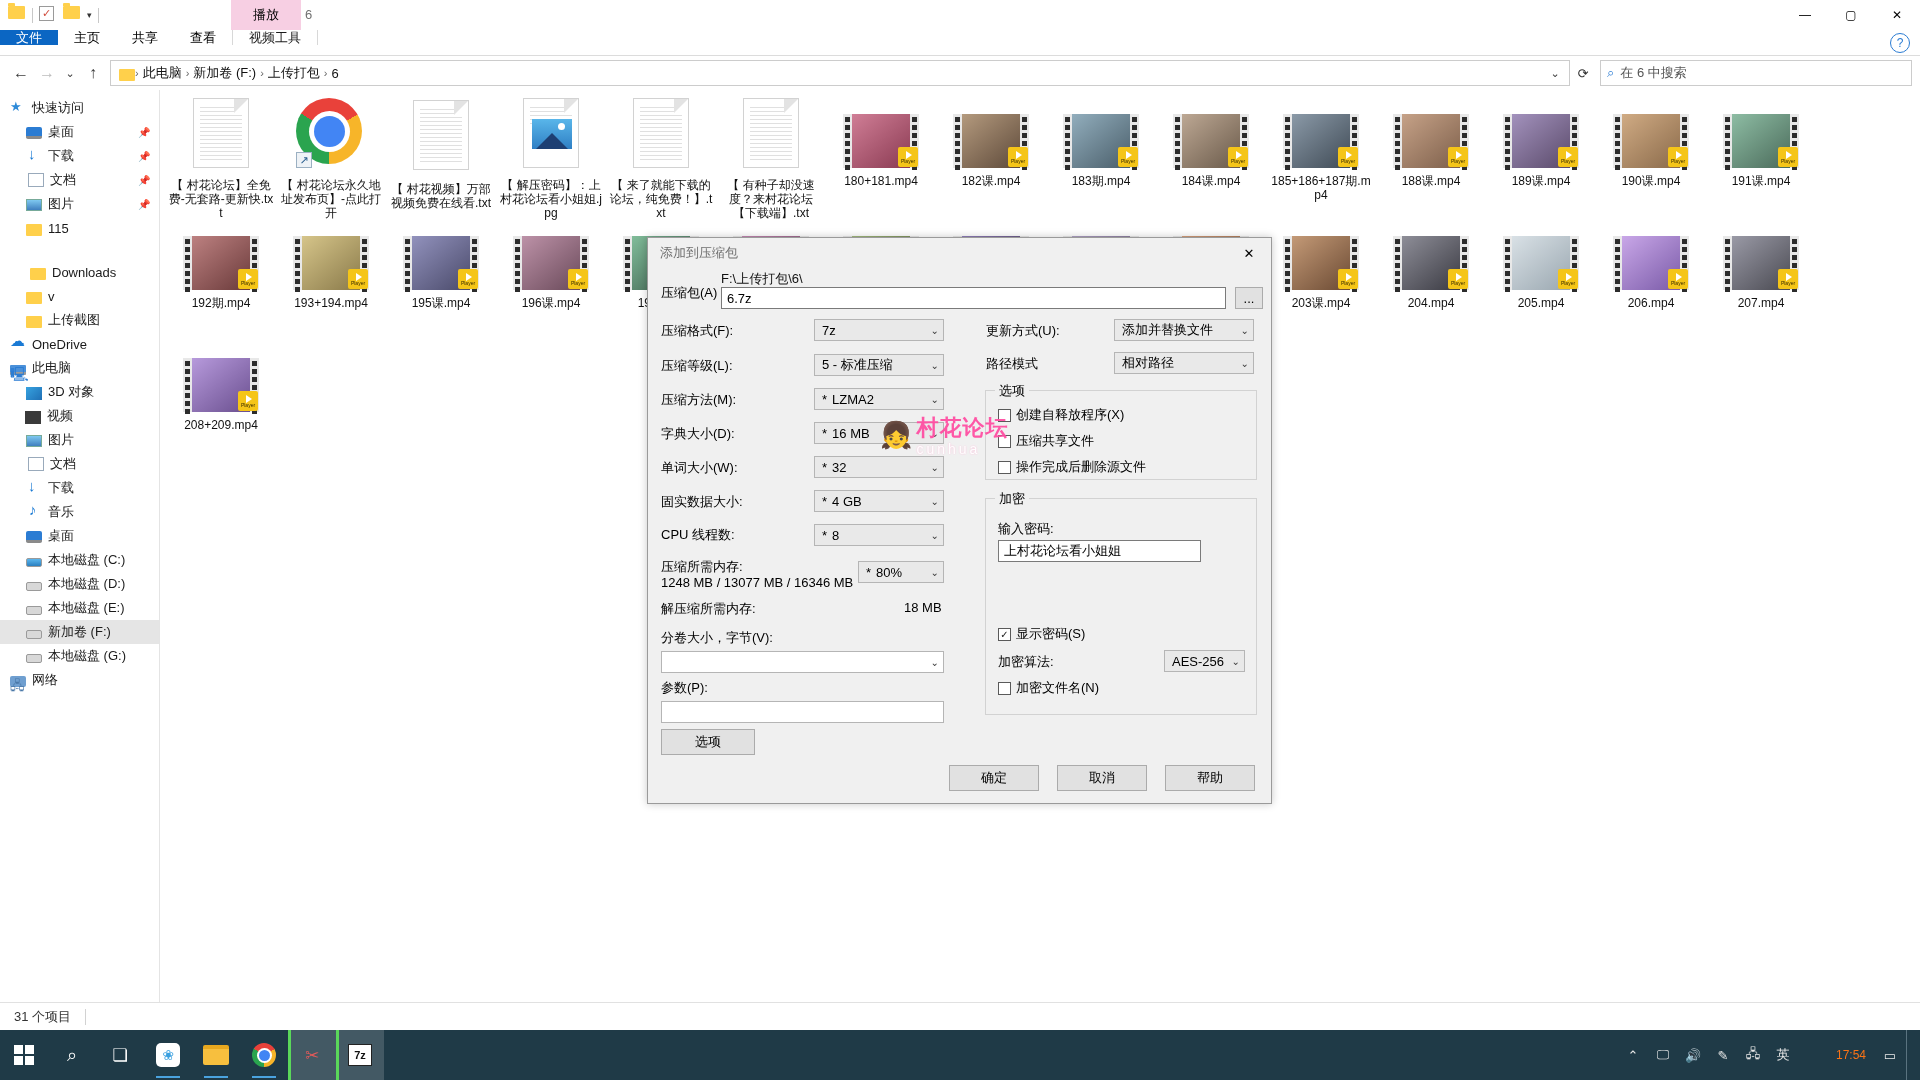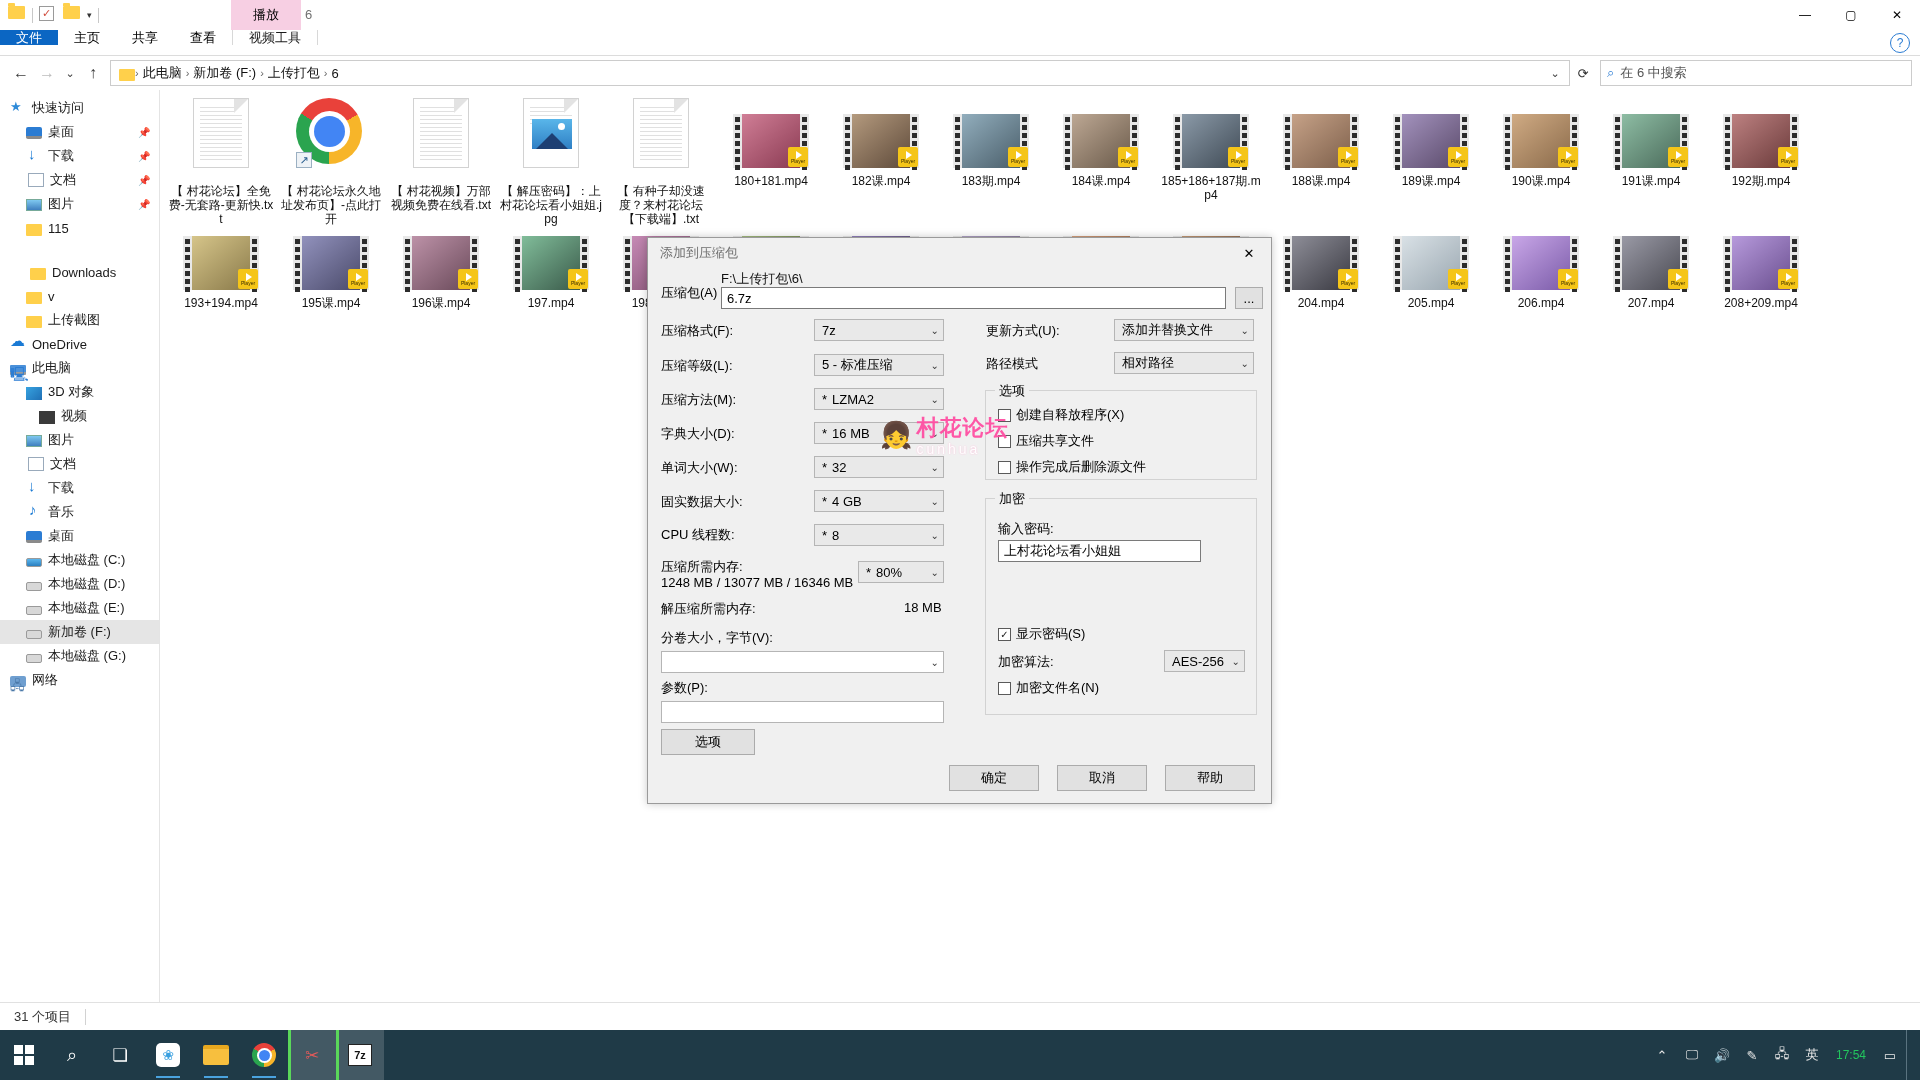--- a/index.html
+++ b/index.html
@@ -124,21 +124,21 @@
   .grid {
     display: flex; flex-wrap: wrap; align-content: flex-start;
     width: 1755px;
   }
   .tile {
     width: 110px; height: 112px; margin: 2px 0px 8px 0px;
     display: flex; flex-direction: column; align-items: center;
     font-size: 12px; color: #111; text-align: center; line-height: 14px;
   }
   .tile .thumb { width: 76px; height: 76px; display:flex; align-items:center; justify-content:center; }
-  .tile .label { margin-top: 16px; width: 106px; word-break: break-all; }
+  .tile .label { margin-top: 10px; width: 106px; word-break: break-all; }
   .tile.video .thumb { height: 58px; margin-top: 14px; }
   .tile.video .label { margin-top: 4px; }
 
   .txtfile {
     width: 56px; height: 70px; background: #fff; border:1px solid #d2d2d2;
     position: relative; box-shadow: 0 0 0 0 transparent;
   }
   .txtfile:before {
     content:""; position:absolute; right:0; top:0; border-width: 0 0 14px 14px;
     border-style: solid; border-color: transparent transparent #ffffff #e3e3e3;
@@ -188,21 +188,21 @@
   }
   .tb-item { width: 48px; height: 50px; display:flex; align-items:center; justify-content:center; position:relative; }
   .tb-item.active { background: rgba(255,255,255,0.16); }
   .tb-item.active:before { content:""; position:absolute; left:0; top:0; bottom:0; width:3px; background:#5ad85a; }
   .tb-item .underline { position:absolute; bottom:2px; left:12px; right:12px; height:2px; background:#4aa3df; }
   .winlogo { width:20px; height:20px; display:grid; grid-template-columns:1fr 1fr; grid-template-rows:1fr 1fr; gap:2px; }
   .winlogo i { background:#fff; display:block; }
   .tb-right { margin-left:auto; display:flex; align-items:center; height:50px; padding-right: 6px; gap:2px; color:#fff; }
   .tray-ico { width: 28px; height:50px; display:flex; align-items:center; justify-content:center; font-size:13px; color:#e8e8e8;}
   .clock { display:flex; flex-direction:column; align-items:flex-end; justify-content:center;
-           font-size: 12px; color:#22c55e; padding: 16px 8px; line-height: 14px; height:50px; }
+           font-size: 12px; color:#f97316; padding: 16px 8px; line-height: 14px; height:50px;margin-left:29px; }
   .showdesk { width: 8px; height: 50px; border-left: 1px solid #5a7380; }
 
   
   .dialog {
     position:absolute; left: 647px; top: 237px; width: 625px; height: 567px;
     background: #f0f0f0; border: 1px solid #9a9a9a; box-shadow: 0 0 8px rgba(0,0,0,0.22);
     font-size: 13px; color: #000;
   }
   .dlg-title { height: 30px; display:flex; align-items:center; padding-left: 12px;
                color:#707070; font-size: 13px; background:#f0f0f0; }
@@ -348,21 +348,21 @@
         <span>OneDrive</span>
       </div>
       <div class="nav-item" style="padding-left: 10px;">
         <span class="ico pc"></span>
         <span>此电脑</span>
       </div>
       <div class="nav-item" style="padding-left: 26px;">
         <span class="ico obj3d"></span>
         <span>3D 对象</span>
       </div>
-      <div class="nav-item" style="padding-left: 39px;">
+      <div class="nav-item" style="padding-left: 25px;">
         <span class="ico video"></span>
         <span>视频</span>
       </div>
       <div class="nav-item" style="padding-left: 26px;">
         <span class="ico pic"></span>
         <span>图片</span>
       </div>
       <div class="nav-item" style="padding-left: 26px;">
         <span class="ico doc"></span>
         <span>文档</span>
@@ -472,20 +472,43 @@
                 <i></i>
                 <i></i>
                 <i></i>
               </div>
               <div class="pic2">
                 <span class="sun"></span>
               </div>
             </div>
           </div>
           <div class="label">【 解压密码】：上村花论坛看小姐姐.jpg</div>
+        </div>
+        <div class="tile">
+          <div class="thumb">
+            <div class="txtfile">
+              <div class="txtlines">
+                <i></i>
+                <i></i>
+                <i></i>
+                <i></i>
+                <i></i>
+                <i></i>
+                <i></i>
+                <i></i>
+                <i></i>
+                <i></i>
+                <i></i>
+                <i></i>
+                <i></i>
+                <i></i>
+              </div>
+            </div>
+          </div>
+          <div class="label">【 来了就能下载的论坛，纯免费！】.txt</div>
         </div>
         <div class="tile">
           <div class="thumb">
             <div class="txtfile">
               <div class="txtlines">
                 <i></i>
                 <i></i>
                 <i></i>
                 <i></i>
                 <i></i>

